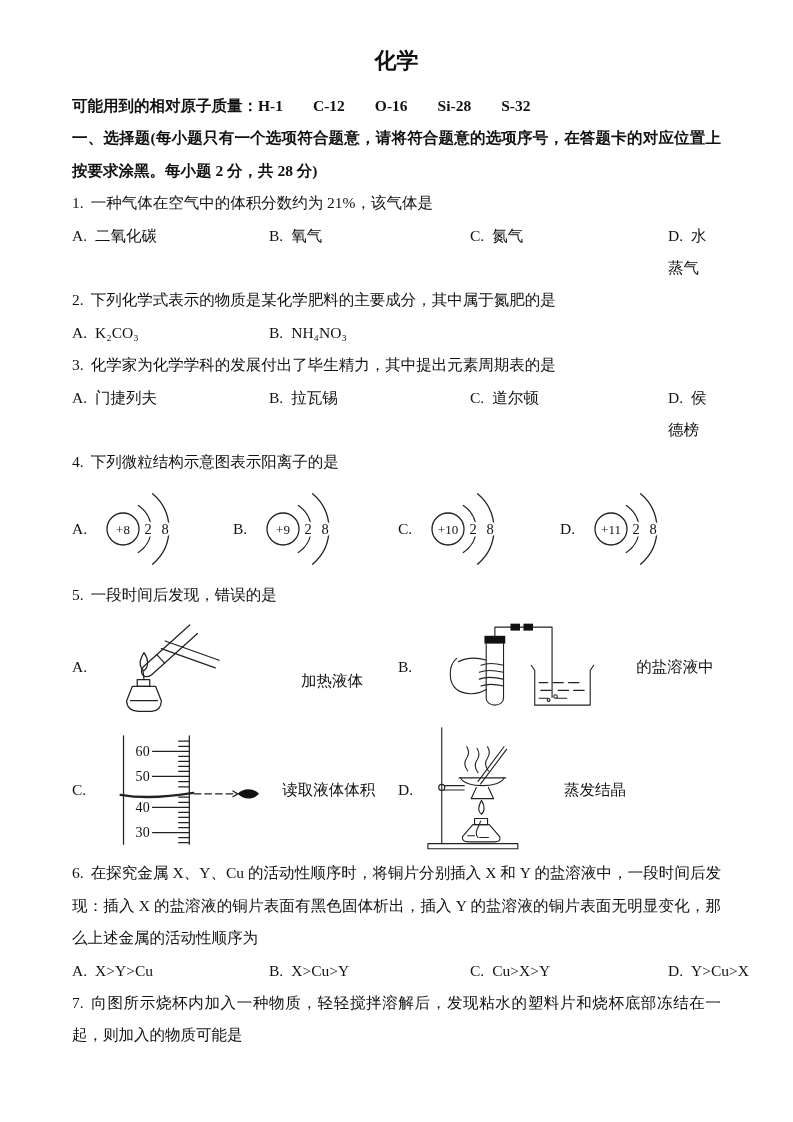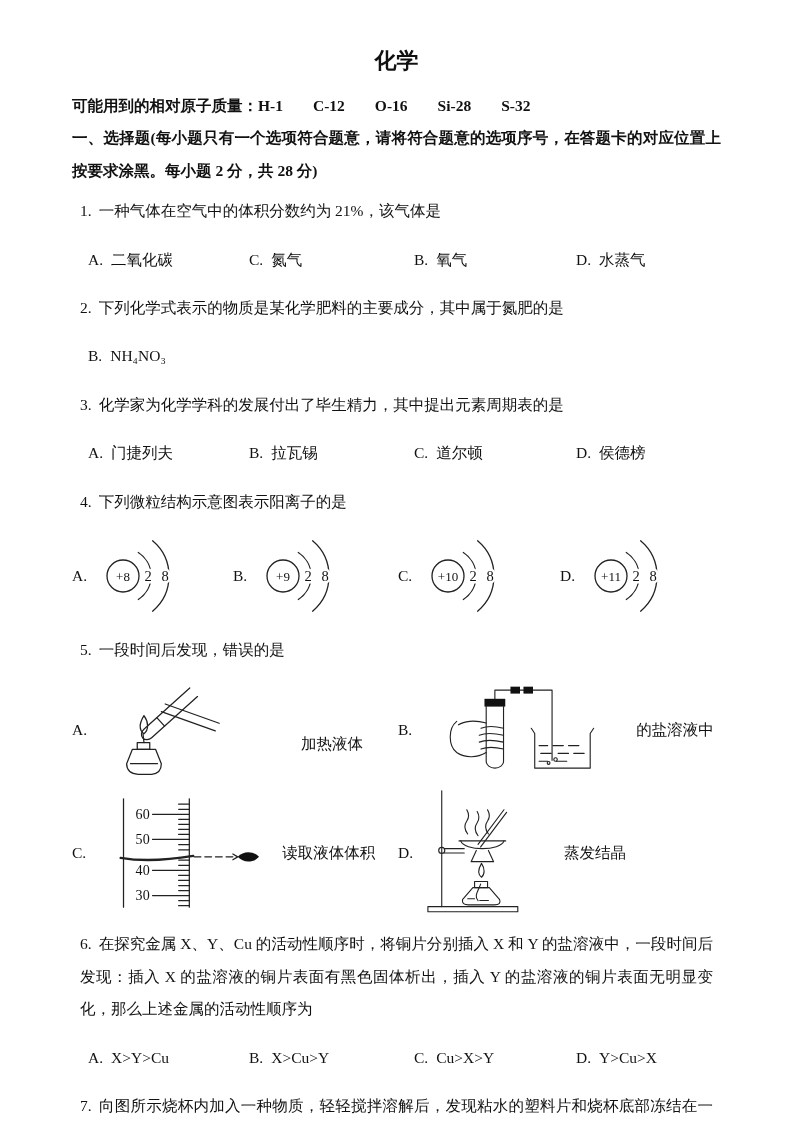--- a/index.html
+++ b/index.html
@@ -7,24 +7,24 @@
     width:793px;height:1122px;box-sizing:border-box;
     padding:46px 72px 0 72px;
     font-family:"Liberation Serif","DejaVu Serif","DejaVu Sans",serif;
     color:#111;font-size:15.5px;line-height:32.4px;
     overflow:hidden;background:#fff;
   }
   .title{text-align:center;font-weight:bold;font-size:22px;line-height:30px;margin:0 0 14px 0;}
   .masses{font-weight:bold;margin:0;}
   .mass{margin-right:30px;}
   .section{font-weight:bold;text-align:justify;margin:0;}
-  .q{margin:8px;}
+  .q{margin:0;}
   .qtext{text-align:justify;}
   .qnum{margin-right:7px;}
-  .opt-grid{display:grid;grid-template-columns:161px 165px 162px 1fr;margin:16px;}
+  .opt-grid{display:grid;grid-template-columns:161px 165px 162px 1fr;margin:0;gap:36px;}
   .olabel{margin-right:8px;}
   .particle-row{display:grid;grid-template-columns:161px 165px 162px 1fr;height:100px;align-items:center;line-height:normal;}
   .pcell{display:flex;align-items:center;gap:6px;}
   .exp-row1{display:grid;grid-template-columns:326px 1fr;height:112px;align-items:center;line-height:normal;}
   .exp-row2{display:grid;grid-template-columns:326px 1fr;height:134px;align-items:center;line-height:normal;}
   .exp-cell{display:flex;align-items:center;gap:8px;}
   .cap-a{margin-left:48px;margin-top:28px;}
   .cap-b{margin-left:8px;}
   .cap-c{margin-left:0;}
   .cap-d{margin-left:14px;}
@@ -45,27 +45,28 @@
 
   <h1 class="title">化学</h1>
 
   <p class="masses"><span>可能用到的相对原子质量：</span><span class="mass">H-1</span><span class="mass">C-12</span><span class="mass">O-16</span><span class="mass">Si-28</span><span class="mass">S-32</span></p>
 
   <p class="section">一、选择题(每小题只有一个选项符合题意，请将符合题意的选项序号，在答题卡的对应位置上按要求涂黑。每小题 2 分，共 28 分)</p>
 
   <p class="q"><span class="qnum">1.</span><span>一种气体在空气中的体积分数约为 21%，该气体是</span></p>
   <div class="opt-grid">
     <div><span class="olabel">A.</span><span>二氧化碳</span></div>
+    <div><span class="olabel">B.</span><span>氧气</span></div>
     <div><span class="olabel">C.</span><span>氮气</span></div>
-    <div><span class="olabel">B.</span><span>氧气</span></div>
     <div><span class="olabel">D.</span><span>水蒸气</span></div>
   </div>
 
   <p class="q"><span class="qnum">2.</span><span>下列化学式表示的物质是某化学肥料的主要成分，其中属于氮肥的是</span></p>
   <div class="opt-grid">
+    <div><span class="olabel">A.</span><span>K₂CO₃</span></div>
     <div><span class="olabel">B.</span><span>NH₄NO₃</span></div>
   </div>
 
   <p class="q"><span class="qnum">3.</span><span>化学家为化学学科的发展付出了毕生精力，其中提出元素周期表的是</span></p>
   <div class="opt-grid">
     <div><span class="olabel">A.</span><span>门捷列夫</span></div>
     <div><span class="olabel">B.</span><span>拉瓦锡</span></div>
     <div><span class="olabel">C.</span><span>道尔顿</span></div>
     <div><span class="olabel">D.</span><span>侯德榜</span></div>
   </div>

